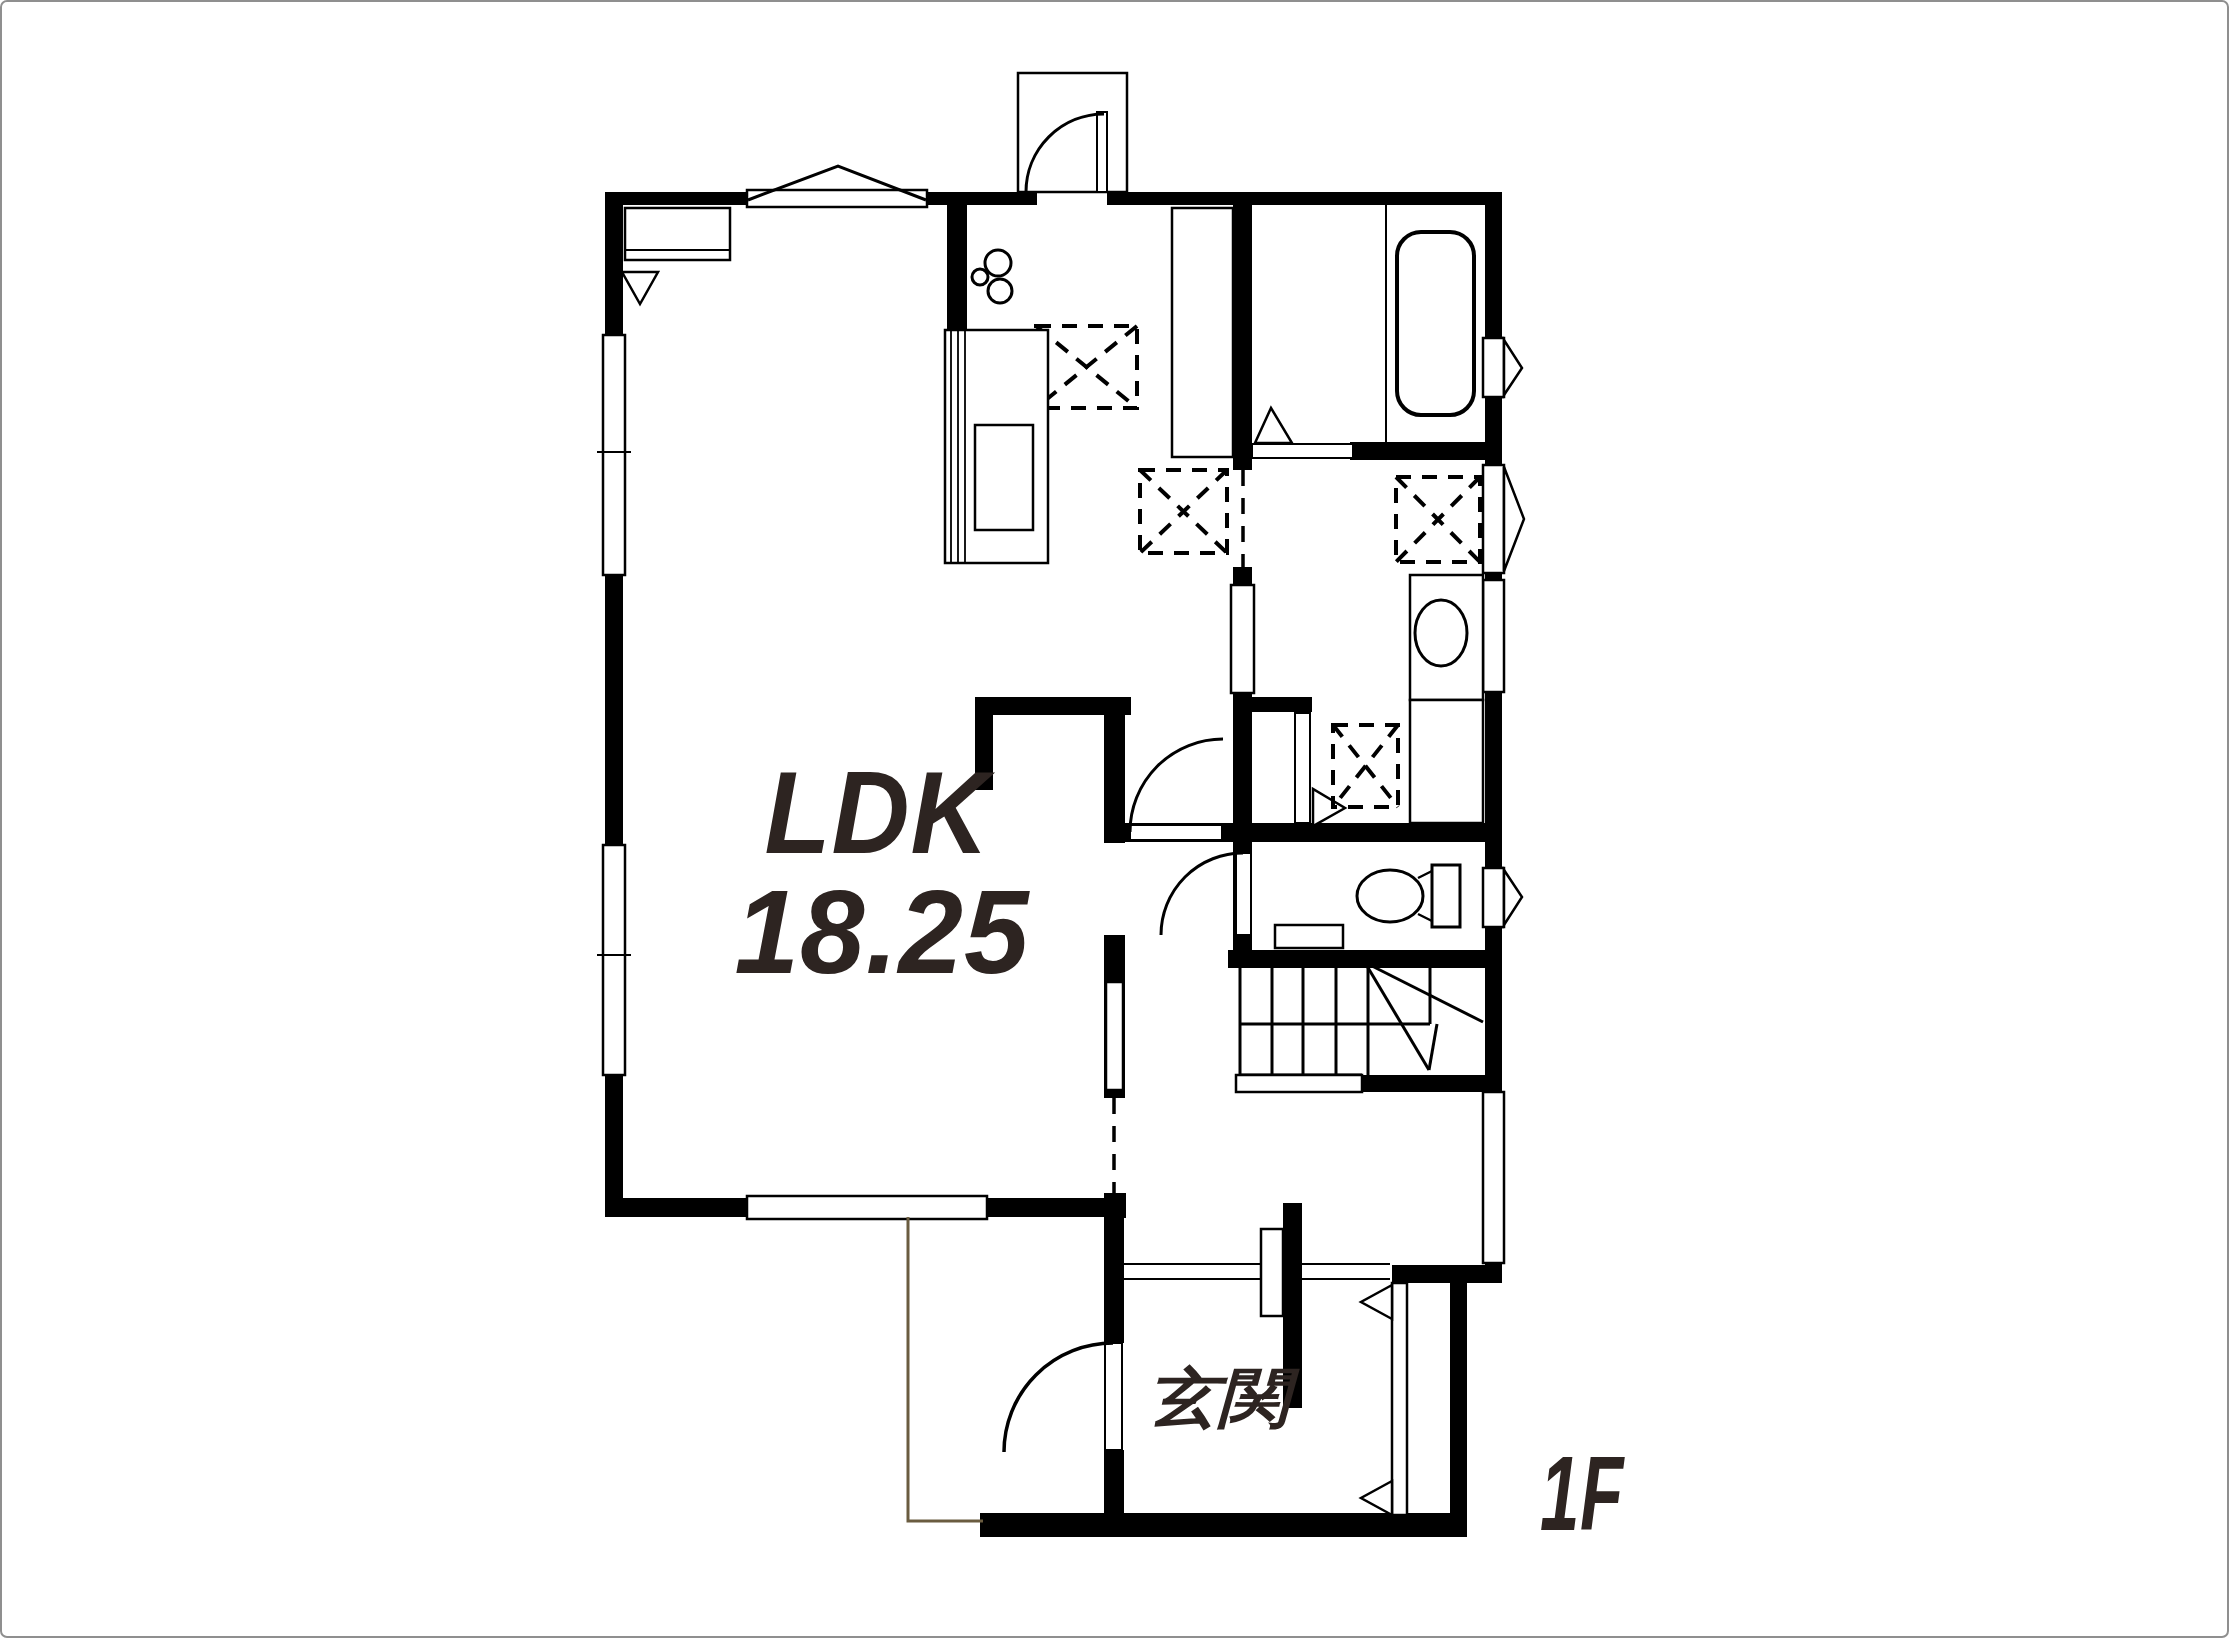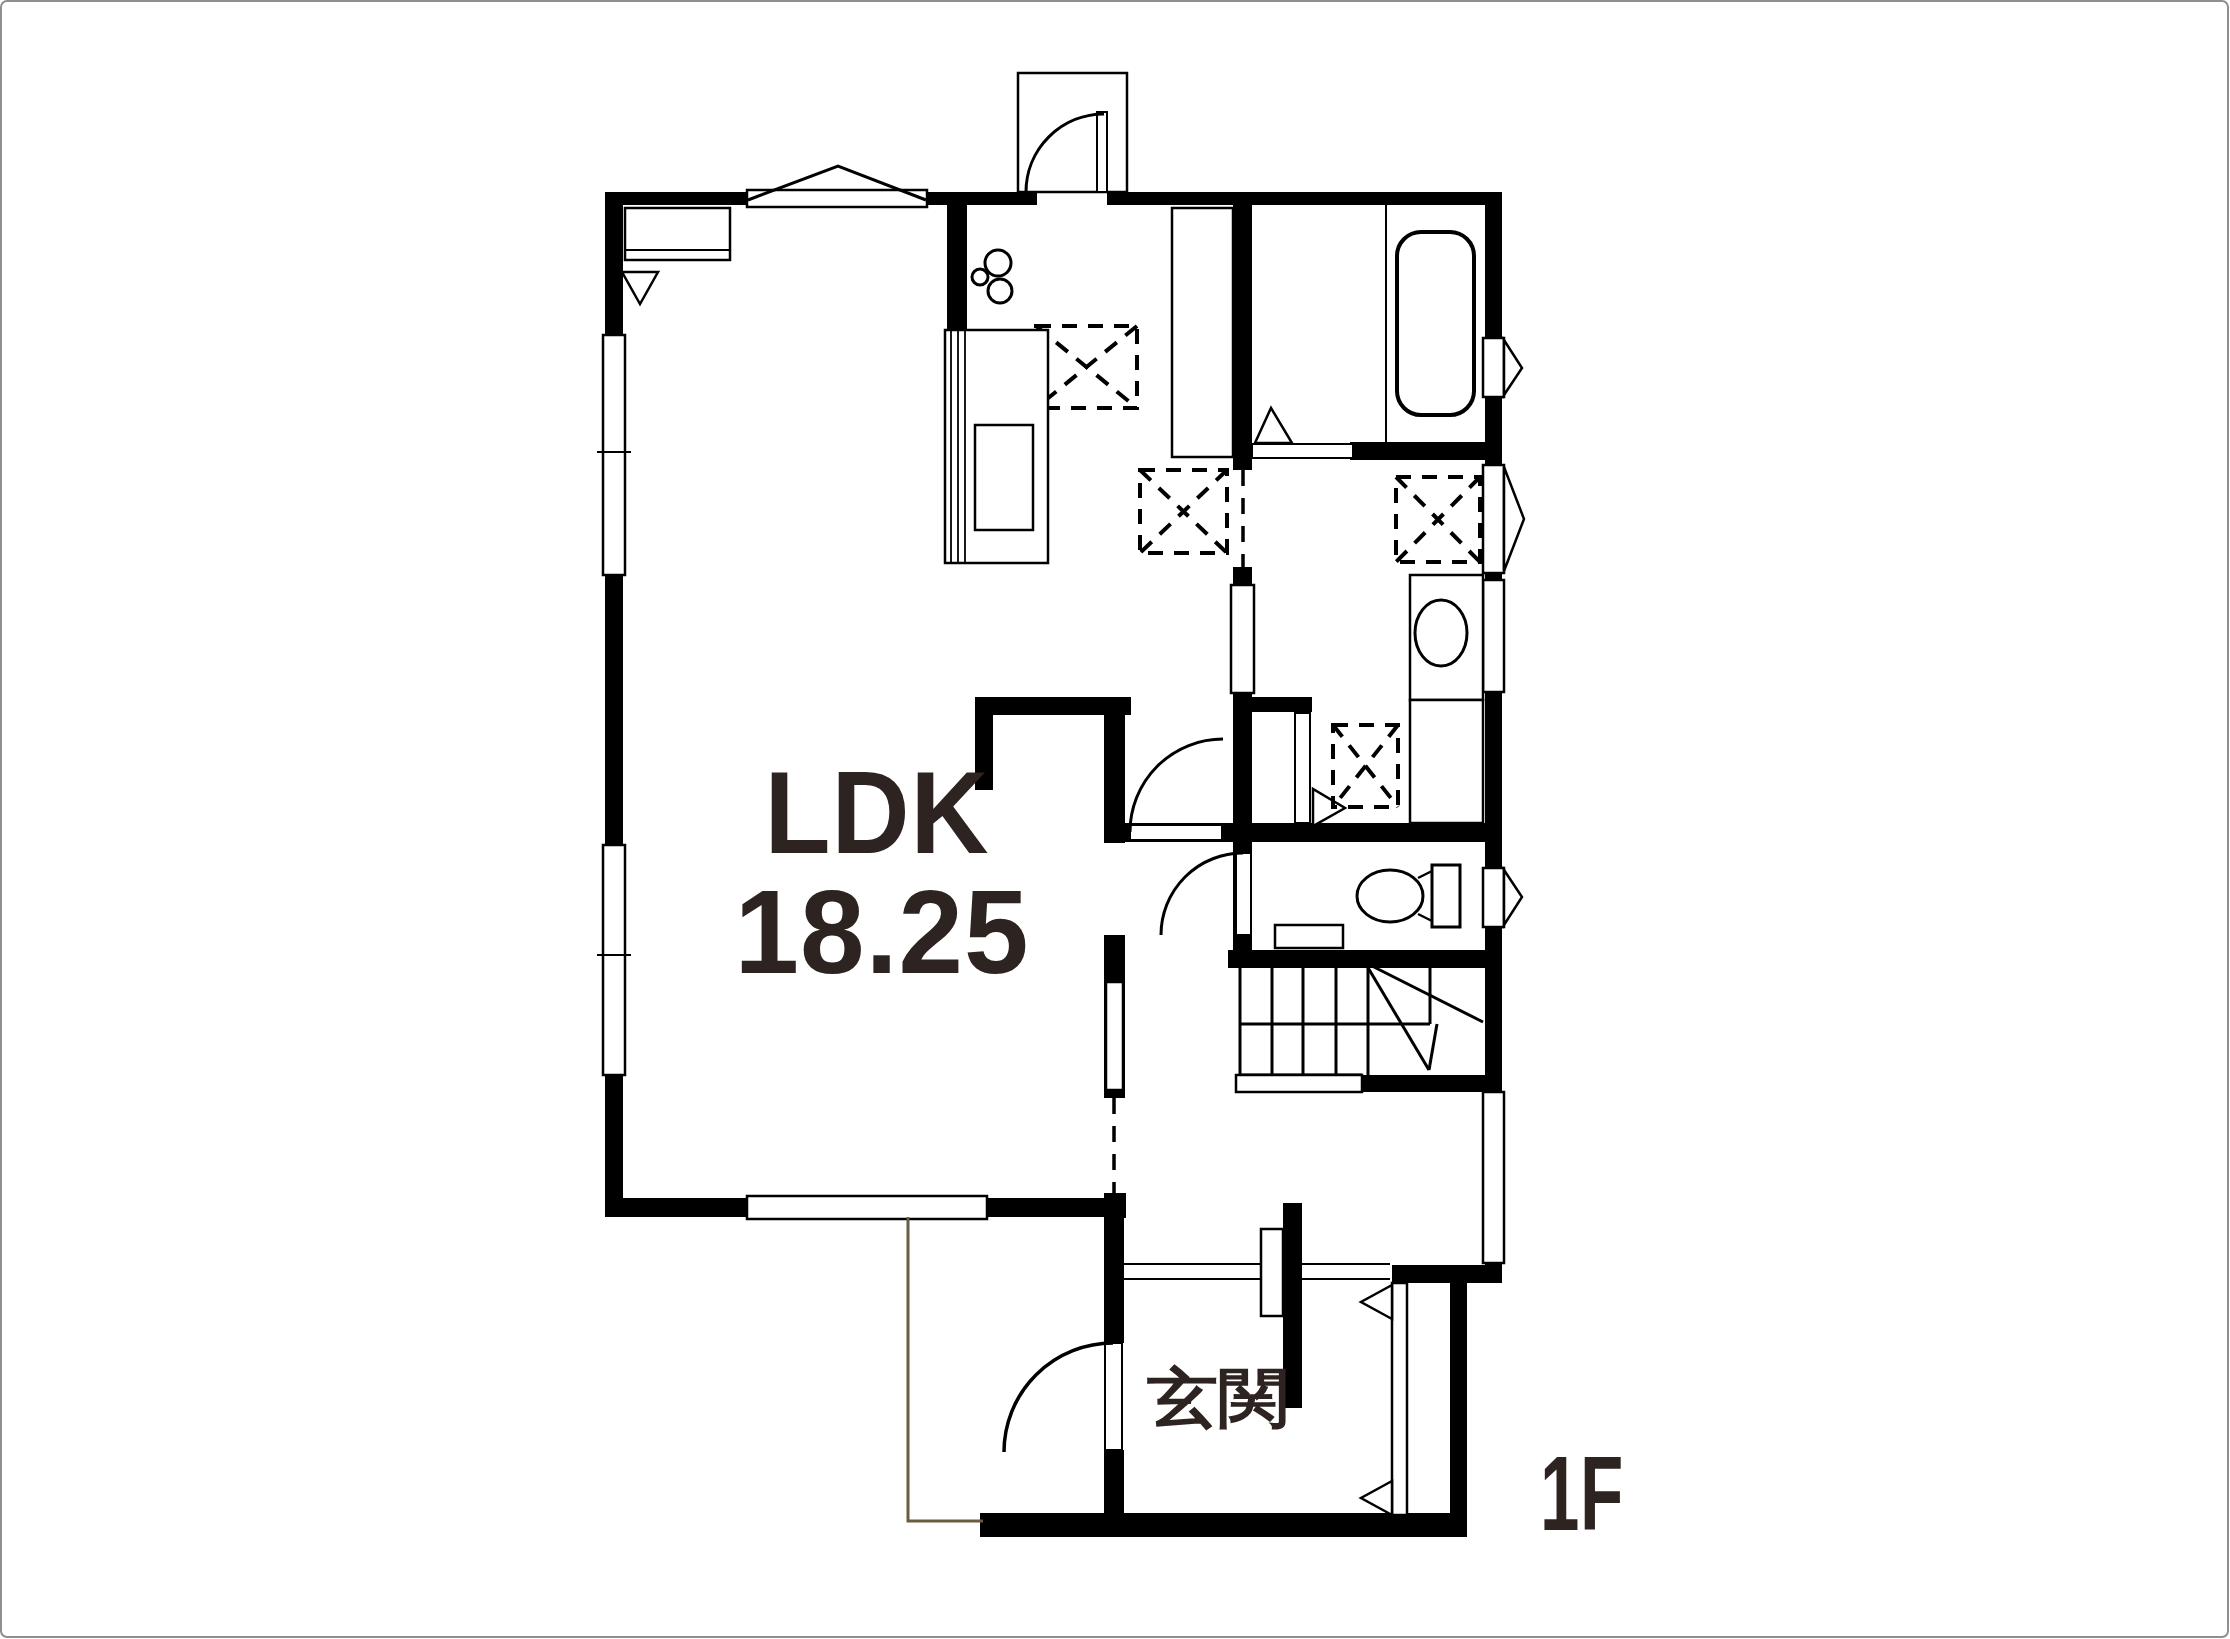--- a/index.html
+++ b/index.html
@@ -1,16 +1,16 @@
 <!DOCTYPE html>
 <html><head>
 <meta charset="utf-8">
 <style>
   html,body{margin:0;padding:0;background:#ffffff;}
-  .frame{width:2230px;height:1639px;position:relative;}
+  .frame{width:2230px;height:1639px;position:relative;font-style:italic;}
   svg{display:block;}
   text{font-family:"Liberation Sans","DejaVu Sans",sans-serif;fill:#2d2421;}
   .big{font-weight:bold;letter-spacing:1px;}
   .wall{fill:#000000;}
   .thin{stroke:#000000;fill:none;}
   .whitefill{fill:#ffffff;stroke:#000000;}
   .dashbox{fill:none;stroke:#000000;stroke-width:4;stroke-dasharray:15 11;}
 </style>
 </head>
 <body>

